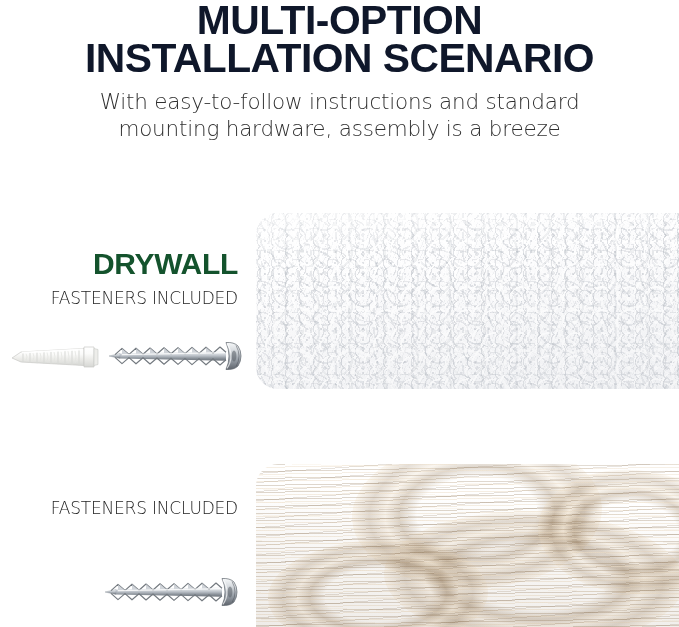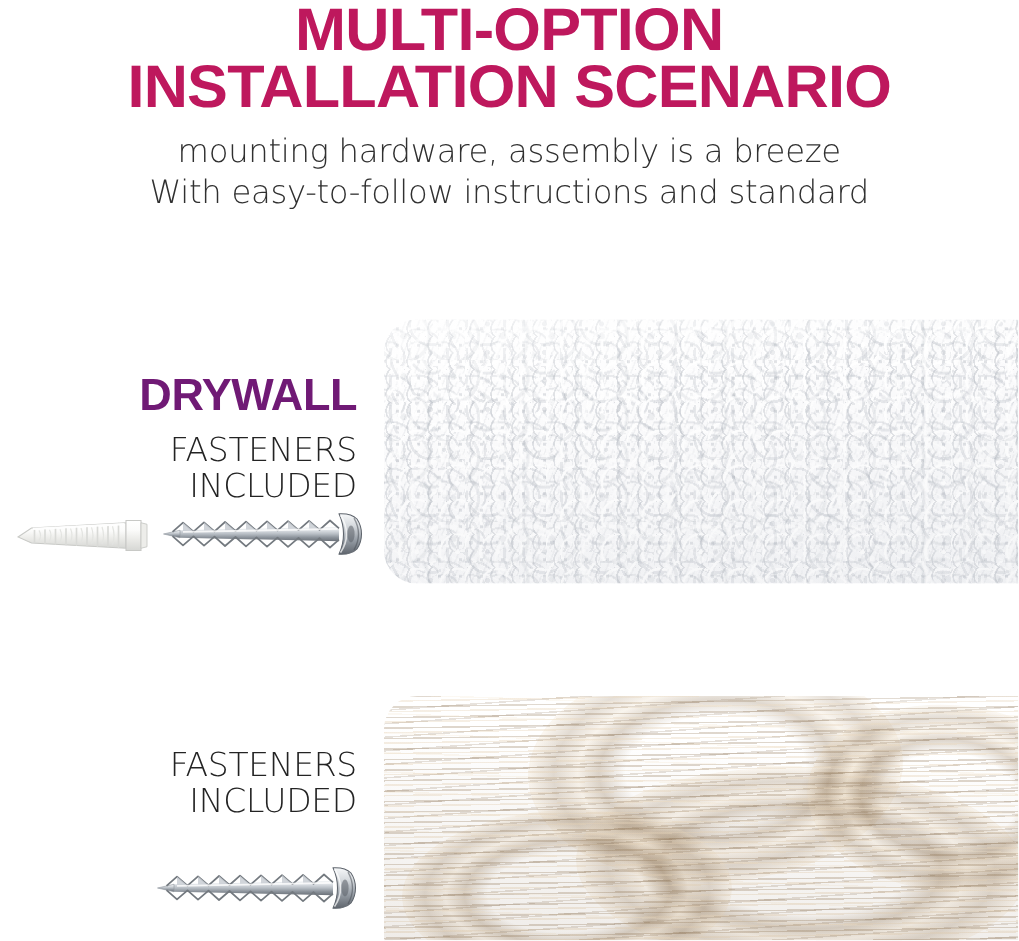--- a/index.html
+++ b/index.html
@@ -24,21 +24,21 @@
   .header {
     position: absolute;
     left: 0;
     top: 0;
     width: 679px;
     text-align: center;
   }
   .title {
     font-family: "Liberation Sans", sans-serif;
     font-weight: 700;
-    color: #be185d;
+    color: #0f172a;
     letter-spacing: -0.5px;
     line-height: 0.94;
     margin: 0;
   }
   .title-line1 {
     display: block;
     font-size: 40px;
     transform: scaleX(1.02);
     padding-top: 2px;
   }
@@ -176,29 +176,29 @@
     text-align: right;
   }
   .label-block.drywall { top: 248px; }
   .label-block.wood    { top: 490px; }
   .material-name {
     margin: 0;
     font-family: "Liberation Sans", sans-serif;
     font-weight: 700;
     font-size: 30px;
     letter-spacing: -0.3px;
-    color: #701a75;
+    color: #14532d;
     line-height: 1.06;
   }
   .material-sub {
     margin: 0;
     padding-top: 9px;
     font-family: "DejaVu Sans", sans-serif;
     font-weight: 300;
-    font-size: 22px;
+    font-size: 17px;
     letter-spacing: -0.2px;
     color: #232323;
     line-height: 1.1;
   }
 
   
   .hardware-row {
     position: absolute;
     height: 40px;
   }
@@ -210,22 +210,22 @@
 <body>
 
 <div id="page">
 
   <div class="header">
     <h1 class="title">
       <span class="title-line1">MULTI-OPTION</span>
       <span class="title-line2">INSTALLATION SCENARIO</span>
     </h1>
     <p class="subtitle">
+      <span>With easy-to-follow instructions and standard</span>
       <span>mounting hardware, assembly is a breeze</span>
-      <span>With easy-to-follow instructions and standard</span>
     </p>
   </div>
 
   <div class="panel panel-drywall">
     <div class="stucco"></div>
     <div class="stucco-2"></div>
     <div class="panel-shade"></div>
   </div>
 
   <div class="panel panel-wood">

